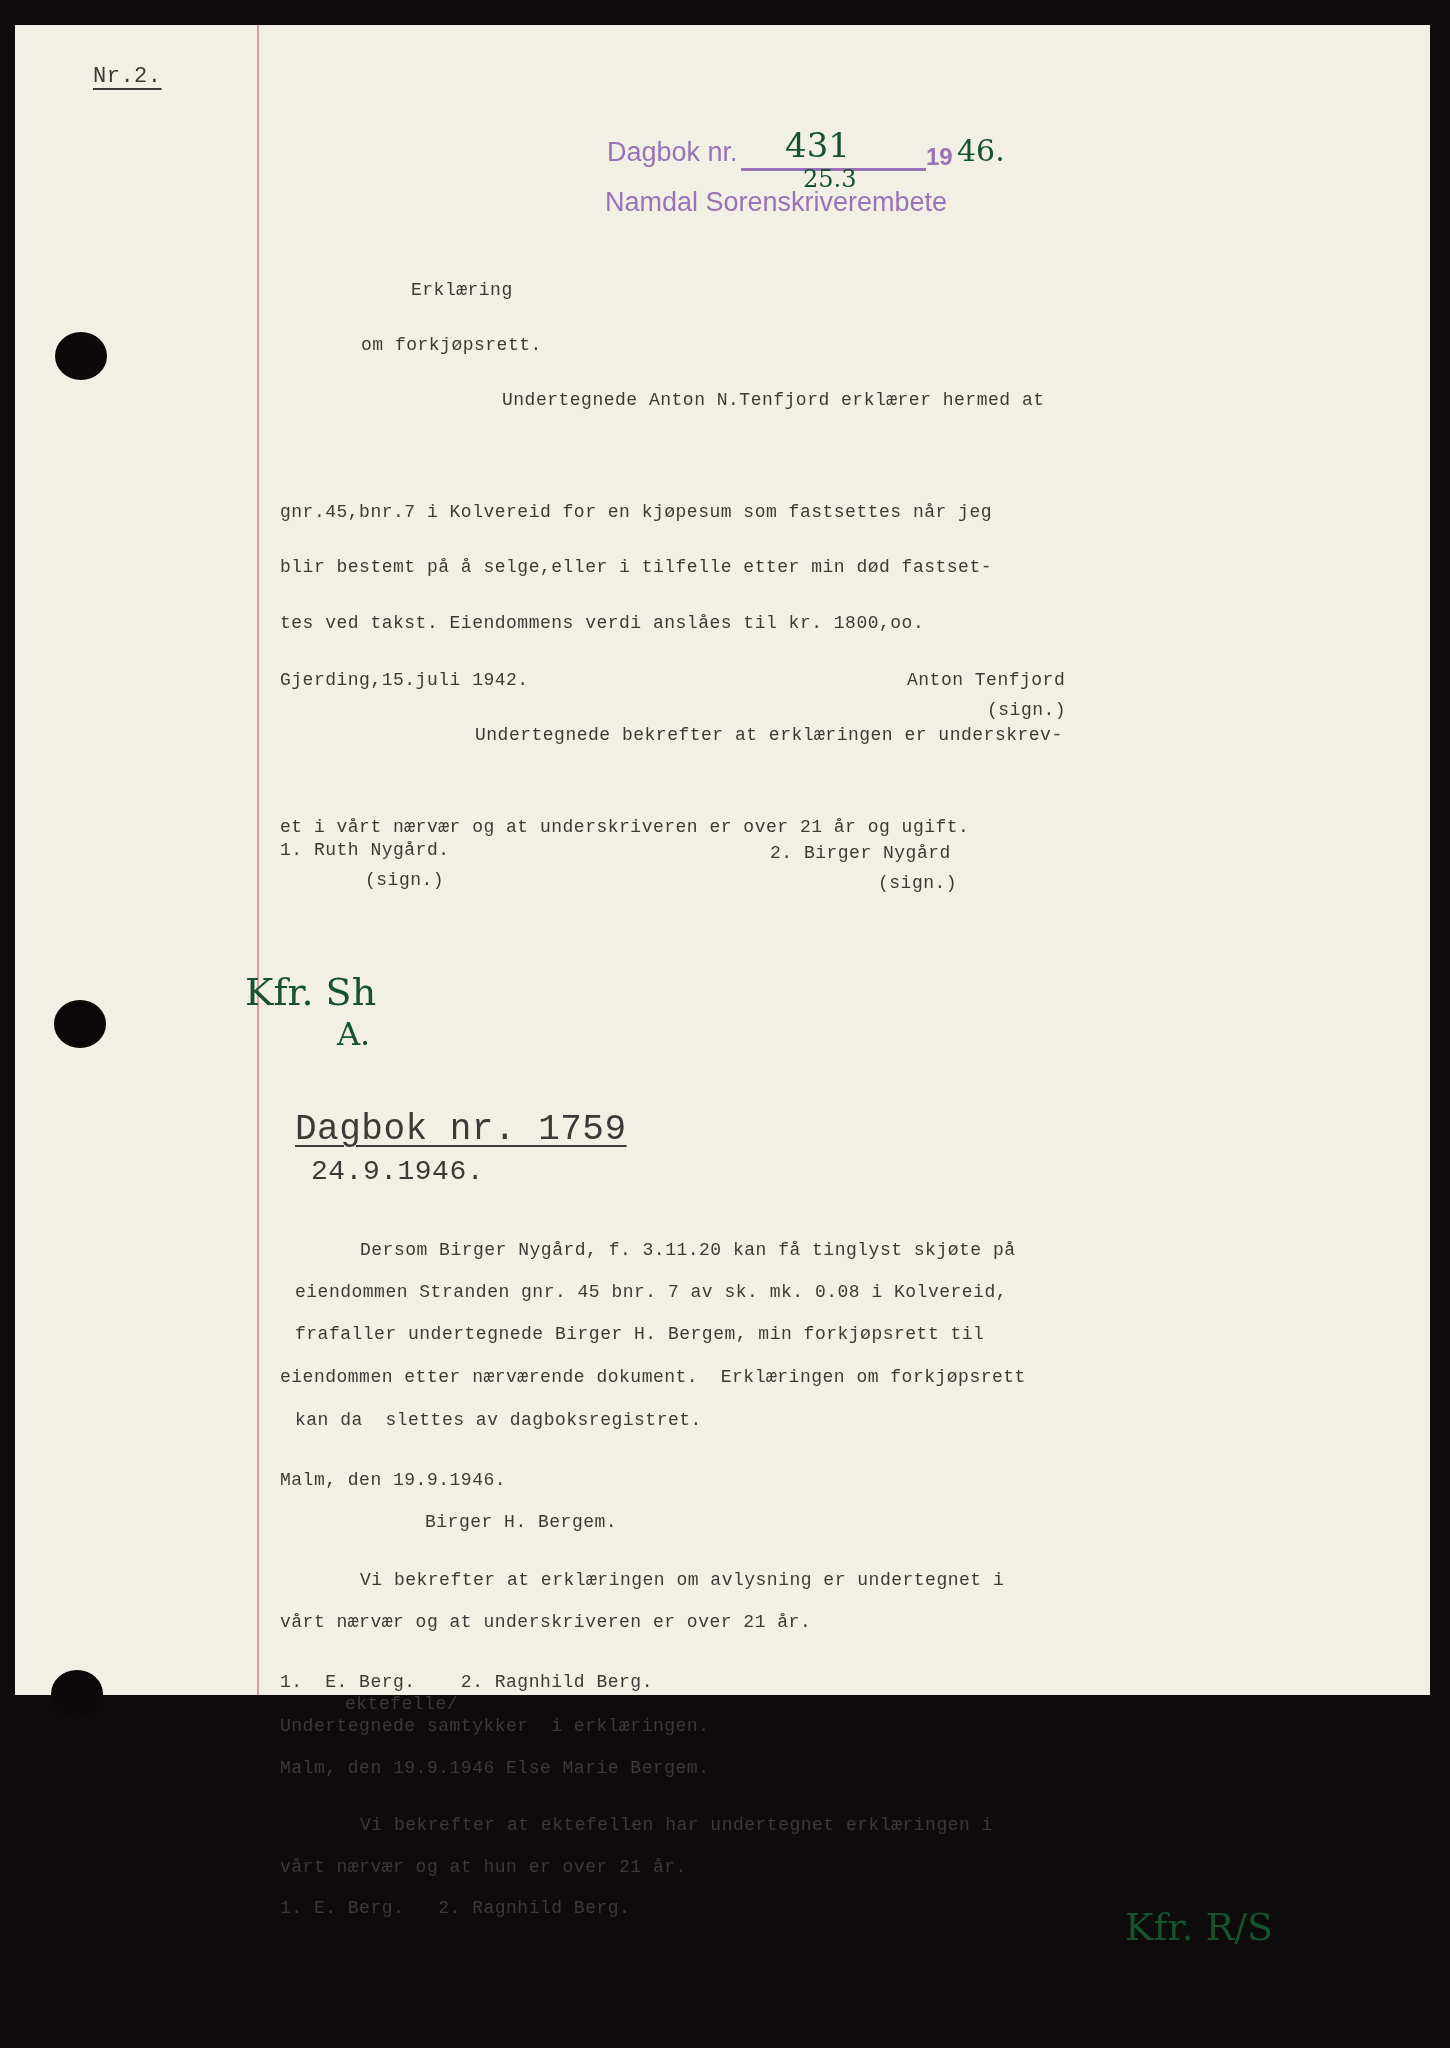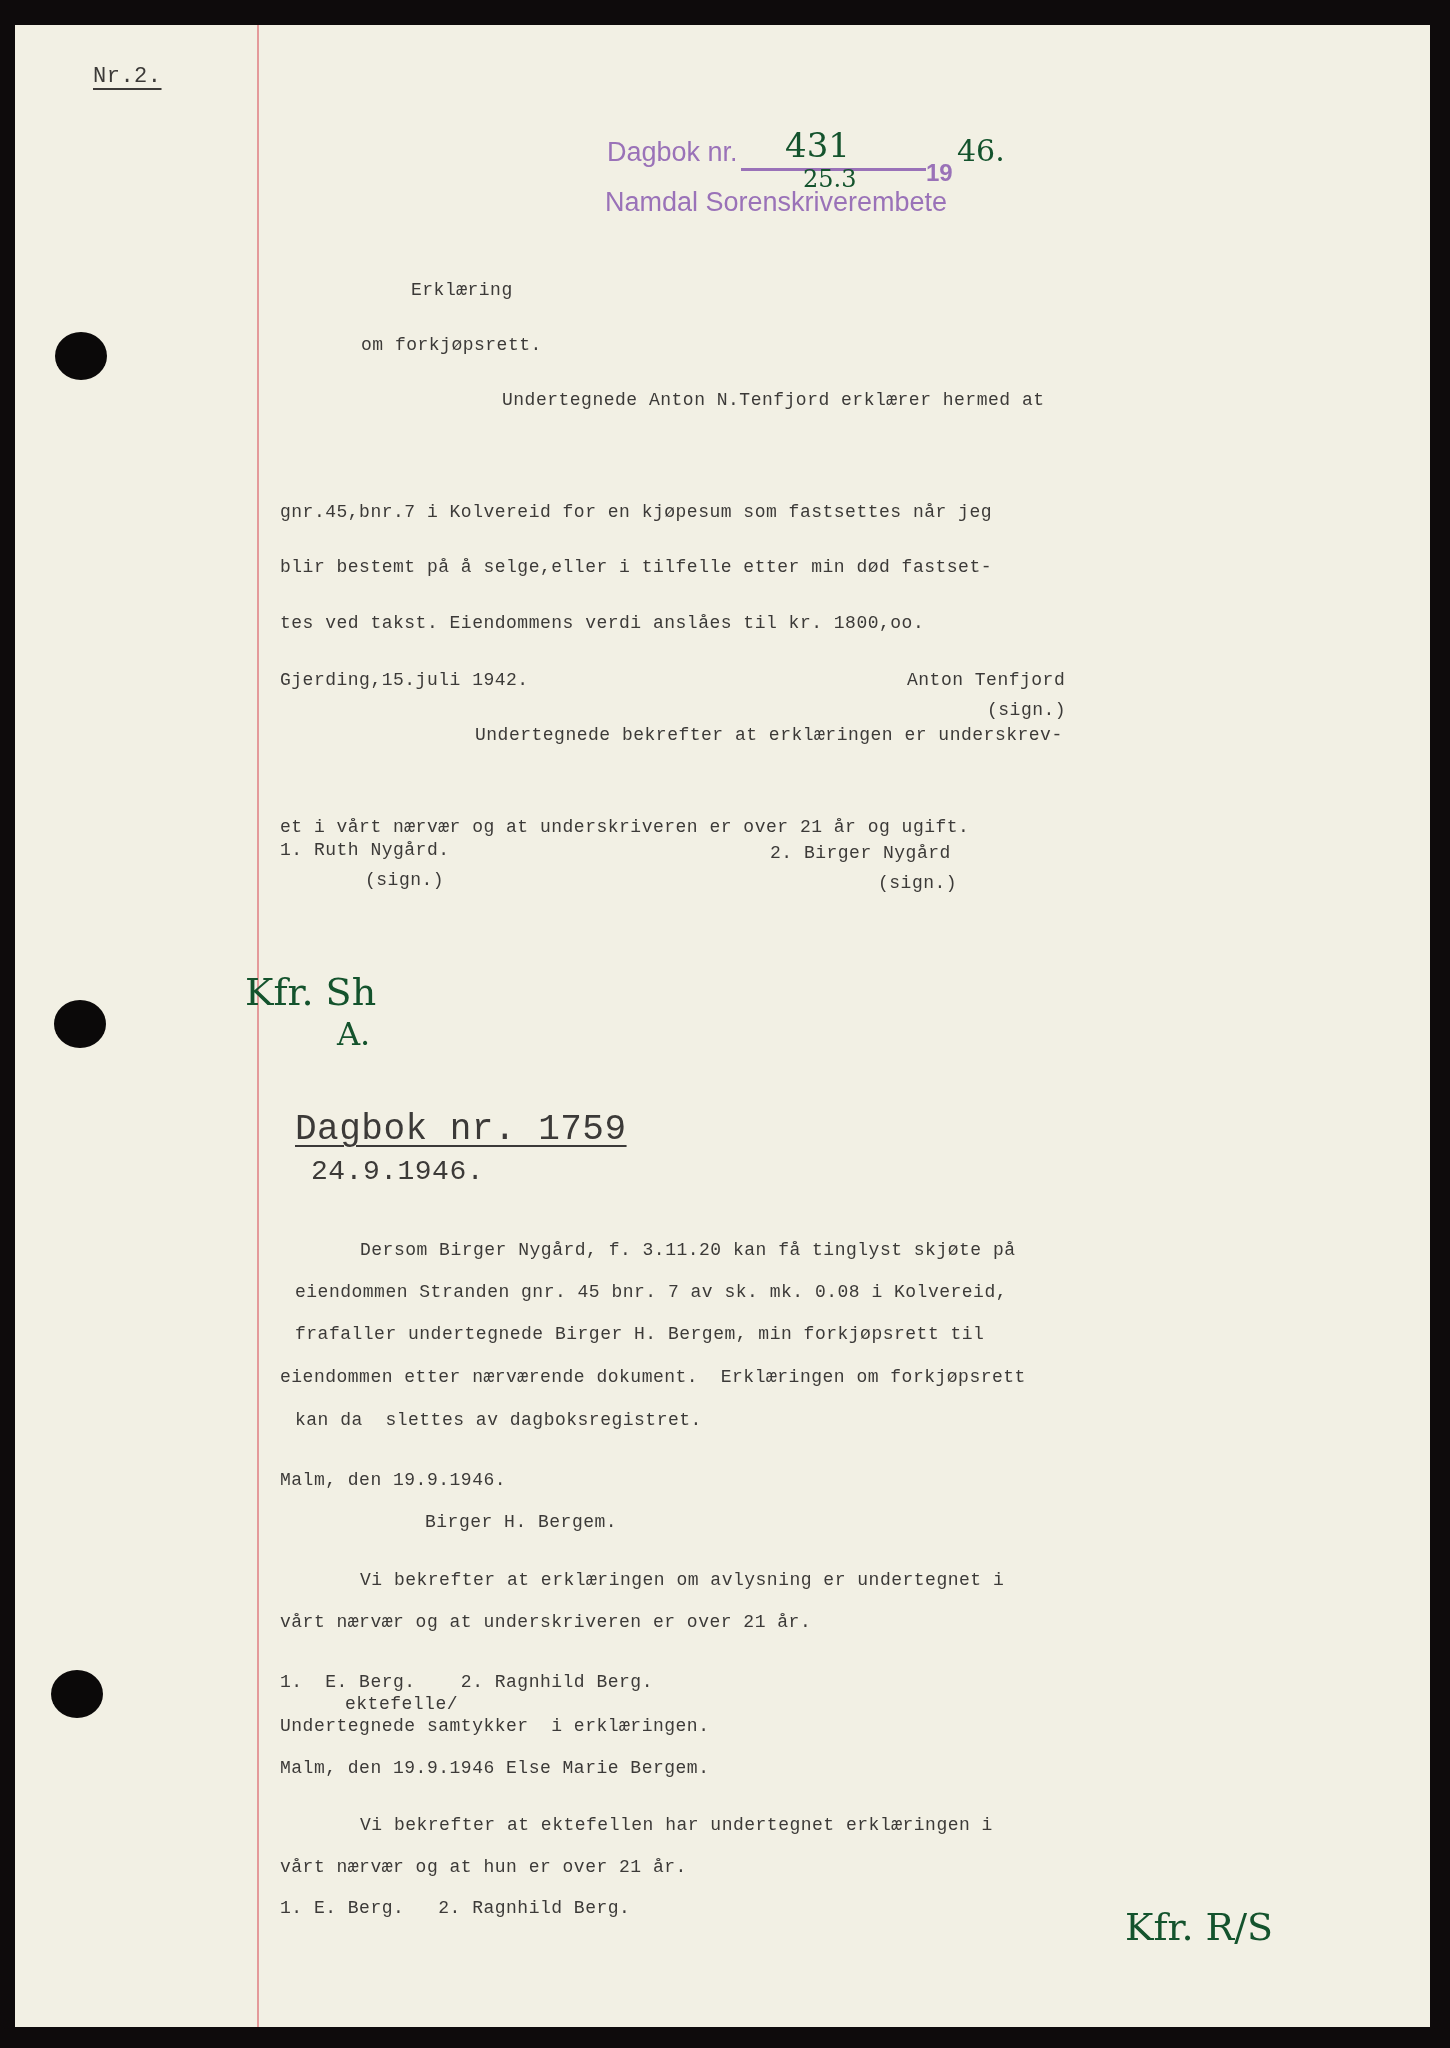--- a/index.html
+++ b/index.html
@@ -1,21 +1,21 @@
 <!DOCTYPE html>
 <html><head>
 <meta charset="utf-8">
 <style>
   html, body { margin:0; padding:0; }
   body {
     width:1450px; height:2048px; background:#0e0b0c; position:relative; overflow:hidden;
     font-family: "Liberation Mono", "DejaVu Sans Mono", monospace;
   }
   .paper {
-    position:absolute; left:15px; top:25px; width:1415px; height:2002px;
+    position:absolute; left:15px; top:25px; width:1415px; height:1670px;
     background:#f2f0e4;
   }
   .margin-line {
     position:absolute; left:242px; top:0; width:2px; height:100%;
     background:#e49a9a;
   }
   .hole {
     position:absolute; width:52px; height:48px; border-radius:50%; background:#0b0909;
   }
   .t {
@@ -42,21 +42,21 @@
   <div class="hole" style="left:40px; top:307px;"></div>
   <div class="hole" style="left:39px; top:975px;"></div>
   <div class="hole" style="left:36px; top:1645px;"></div>
 
   <div class="t ul" style="left:78px; top:37px; font-size:22px;">Nr.2.</div>
 
   <div class="stamp" style="left:592px; top:112px; font-size:27px; font-weight:normal;">Dagbok nr.</div>
   <div class="stamp-line" style="left:726px; top:143px; width:185px;"></div>
   <div class="hand" style="left:770px; top:100px; font-size:34px;">431</div>
   <div class="hand" style="left:788px; top:140px; font-size:24px;">25.3</div>
-  <div class="stamp" style="left:911px; top:134px; font-size:24px; font-weight:bold;">19</div>
+  <div class="stamp" style="left:911px; top:118px; font-size:24px; font-weight:bold;">19</div>
   <div class="hand" style="left:942px; top:108px; font-size:30px;">46.</div>
   <div class="stamp" style="left:590px; top:162px; font-size:27px;">Namdal Sorenskriverembete</div>
 
   <div class="t" style="left:396px; top:250px;">Erklæring</div>
   <div class="t" style="left:346px; top:305px;">om forkjøpsrett.</div>
   <div class="t" style="left:487px; top:360px;">Undertegnede Anton N.Tenfjord erklærer hermed at</div>
   <div class="t" style="left:265px; top:472px;">gnr.45,bnr.7 i Kolvereid for en kjøpesum som fastsettes når jeg</div>
   <div class="t" style="left:265px; top:527px;">blir bestemt på å selge,eller i tilfelle etter min død fastset-</div>
   <div class="t" style="left:265px; top:583px;">tes ved takst. Eiendommens verdi anslåes til kr. 1800,oo.</div>
   <div class="t" style="left:265px; top:640px;">Gjerding,15.juli 1942.</div>

